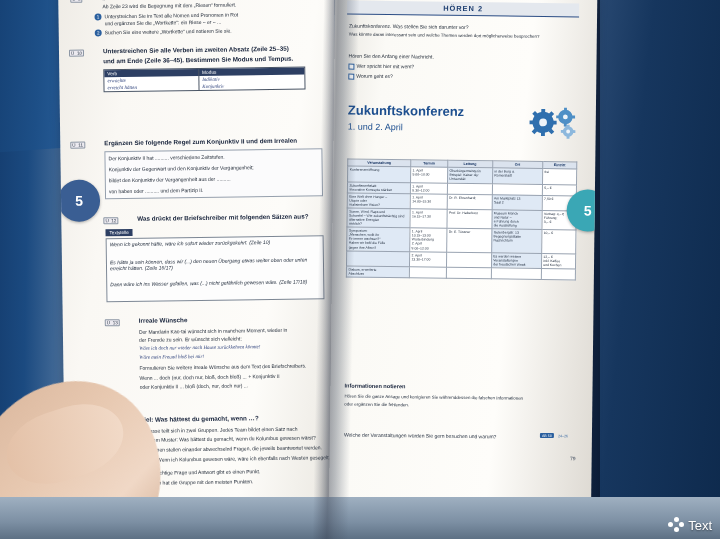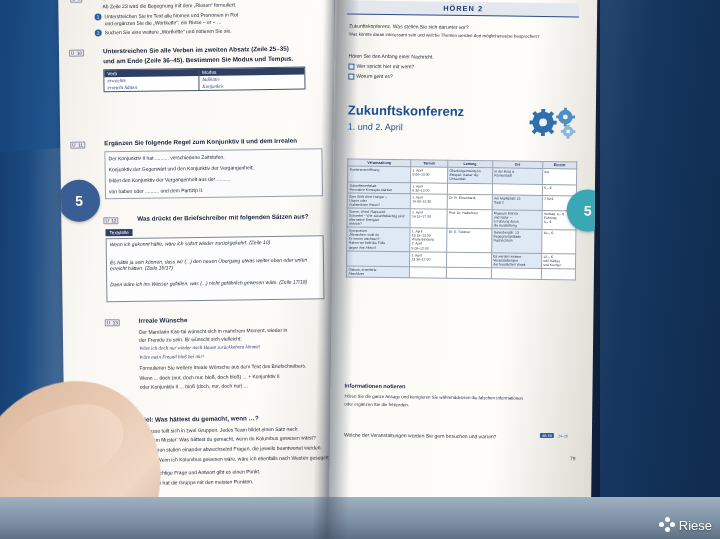--- a/index.html
+++ b/index.html
@@ -408,15 +408,15 @@
   <div class="thumb"></div>
   <div class="table-strip"></div>
 
   <div class="wm">
     <span class="wm-dots">
         <i></i>
         <i></i>
         <i></i>
         <i></i>
       </span>
-    <span>Riese</span>
+    <span>Text</span>
   </div>
 </div>
 
 </body></html>

